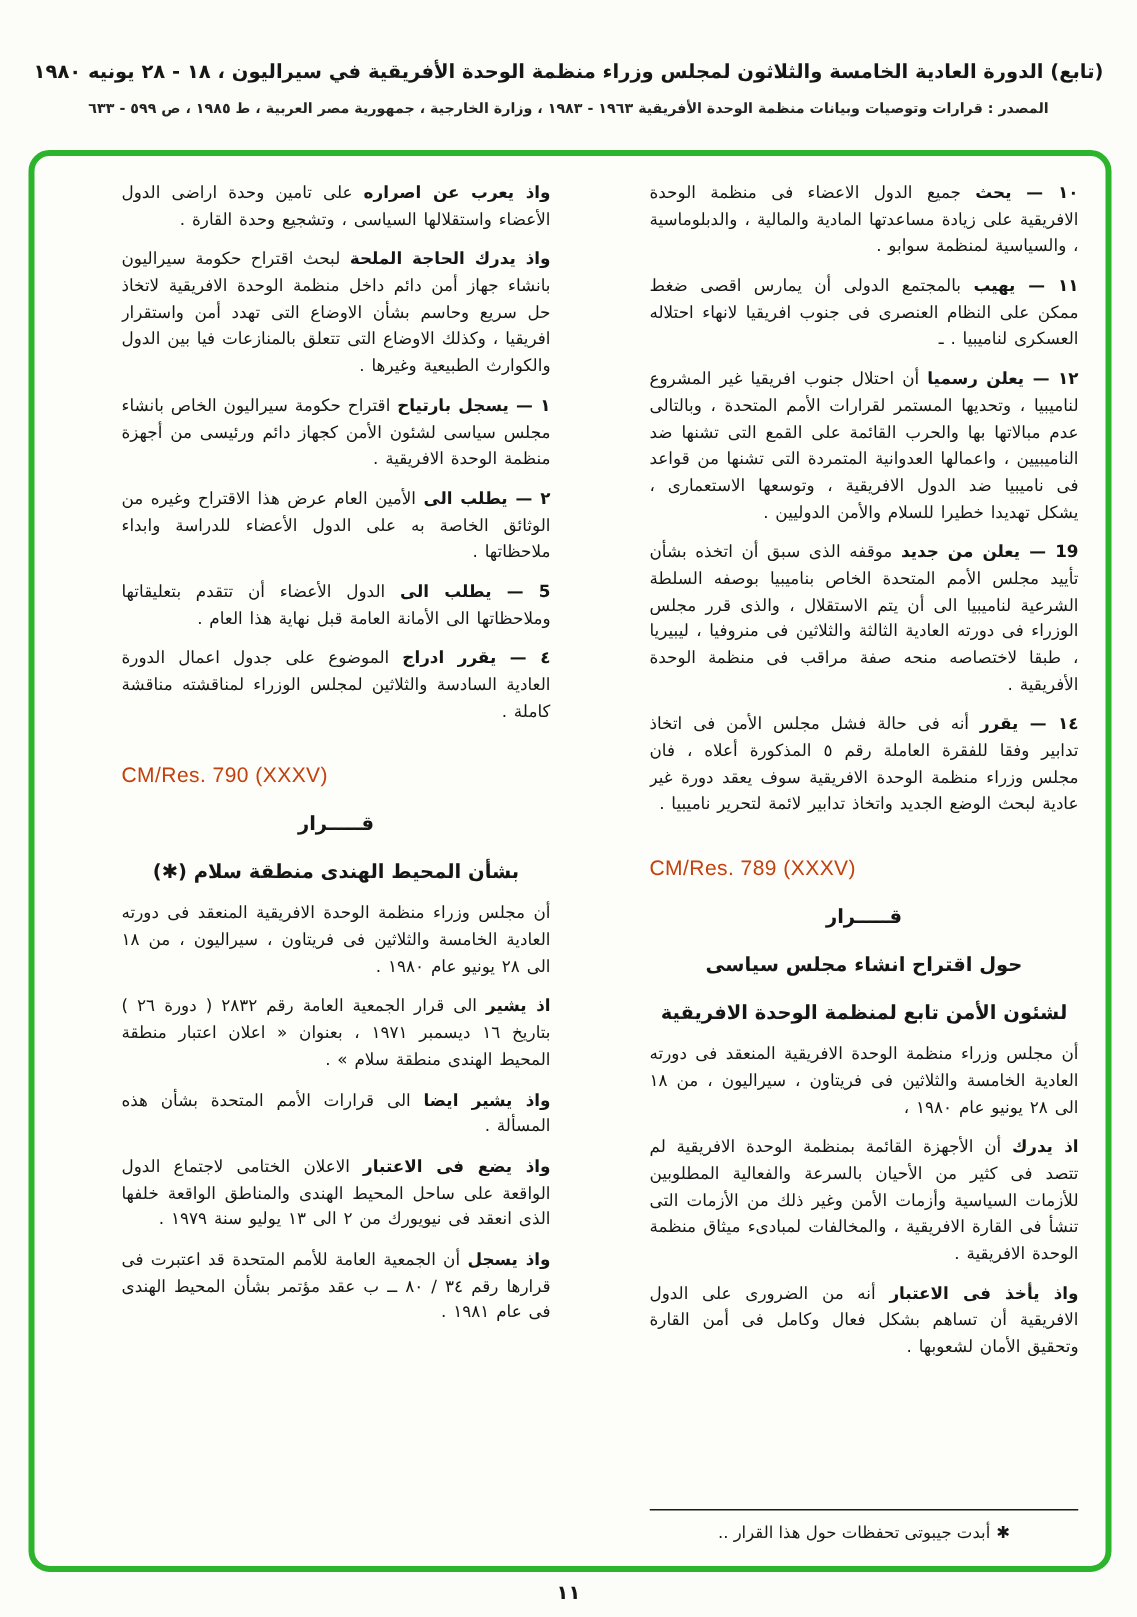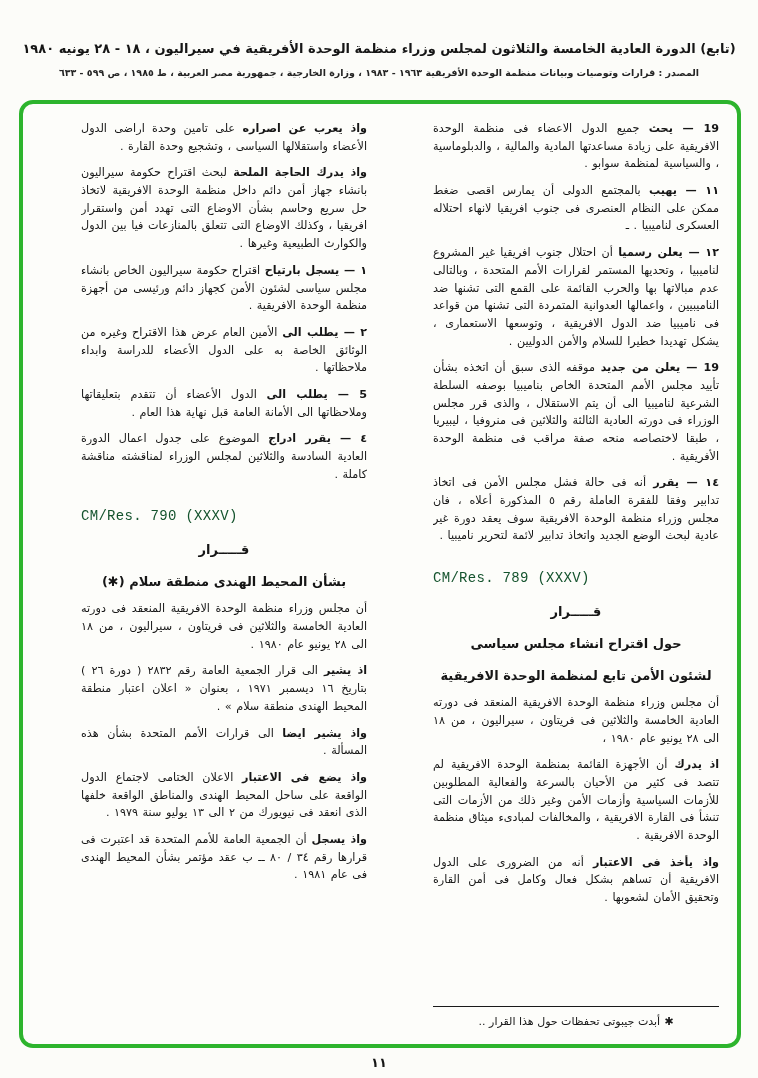--- a/index.html
+++ b/index.html
@@ -31,24 +31,24 @@
   }
   .para {
     font-size:11.2px; line-height:1.58;
     text-align:justify; text-align-last:right;
     margin-bottom:9px;
     word-spacing:1px;
   }
   .para b { font-weight:bold; }
   .ref {
     direction:ltr; text-align:left;
-    font-family:Liberation Mono, monospace;
+    font-family:Liberation Sans, sans-serif;
     font-size:14px; letter-spacing:0.3px;
     margin:16px 0 12px 0;
-    color:#14532d;
+    color:#c2410c;
   }
   .heading {
     direction:rtl; text-align:center;
     font-size:13px; font-weight:bold;
     margin:6px 0 11px 0;
   }
   .footnote {
     margin-top:auto;
     border-top:1.5px solid #1a1a1a;
     padding-top:7px;
@@ -67,21 +67,21 @@
 <body>
 
 <div class="header">
   <div class="header-line1">(تابع) الدورة العادية الخامسة والثلاثون لمجلس وزراء منظمة الوحدة الأفريقية في سيراليون ، ١٨ - ٢٨ يونيه ١٩٨٠</div>
   <div class="header-line2">المصدر : قرارات وتوصيات وبيانات منظمة الوحدة الأفريقية ١٩٦٣ - ١٩٨٣ ، وزارة الخارجية ، جمهورية مصر العربية ، ط ١٩٨٥ ، ص ٥٩٩ - ٦٣٣</div>
 </div>
 
 <div class="frame">
   <div class="columns">
     <div class="col" id="col-right">
-        <p class="para"><b>19 — يحث</b> جميع الدول الاعضاء فى منظمة الوحدة الافريقية على زيادة مساعدتها المادية والمالية ، والدبلوماسية ، والسياسية لمنظمة سوابو .</p>
+        <p class="para"><b>١٠ — يحث</b> جميع الدول الاعضاء فى منظمة الوحدة الافريقية على زيادة مساعدتها المادية والمالية ، والدبلوماسية ، والسياسية لمنظمة سوابو .</p>
         <p class="para"><b>١١ — يهيب</b> بالمجتمع الدولى أن يمارس اقصى ضغط ممكن على النظام العنصرى فى جنوب افريقيا لانهاء احتلاله العسكرى لناميبيا . ـ</p>
         <p class="para"><b>١٢ — يعلن رسميا</b> أن احتلال جنوب افريقيا غير المشروع لناميبيا ، وتحديها المستمر لقرارات الأمم المتحدة ، وبالتالى عدم مبالاتها بها والحرب القائمة على القمع التى تشنها ضد الناميبيين ، واعمالها العدوانية المتمردة التى تشنها من قواعد فى ناميبيا ضد الدول الافريقية ، وتوسعها الاستعمارى ، يشكل تهديدا خطيرا للسلام والأمن الدوليين .</p>
         <p class="para"><b>19 — يعلن من جديد</b> موقفه الذى سبق أن اتخذه بشأن تأييد مجلس الأمم المتحدة الخاص بناميبيا بوصفه السلطة الشرعية لناميبيا الى أن يتم الاستقلال ، والذى قرر مجلس الوزراء فى دورته العادية الثالثة والثلاثين فى منروفيا ، ليبيريا ، طبقا لاختصاصه منحه صفة مراقب فى منظمة الوحدة الأفريقية .</p>
         <p class="para"><b>١٤ — يقرر</b> أنه فى حالة فشل مجلس الأمن فى اتخاذ تدابير وفقا للفقرة العاملة رقم ٥ المذكورة أعلاه ، فان مجلس وزراء منظمة الوحدة الافريقية سوف يعقد دورة غير عادية لبحث الوضع الجديد واتخاذ تدابير لائمة لتحرير ناميبيا .</p>
         <div class="ref">CM/Res. 789 (XXXV)</div>
         <div class="heading">قـــــرار</div>
         <div class="heading">حول اقتراح انشاء مجلس سياسى</div>
         <div class="heading">لشئون الأمن تابع لمنظمة الوحدة الافريقية</div>
         <p class="para">أن مجلس وزراء منظمة الوحدة الافريقية المنعقد فى دورته العادية الخامسة والثلاثين فى فريتاون ، سيراليون ، من ١٨ الى ٢٨ يونيو عام ١٩٨٠ ،</p>
         <p class="para"><b>اذ يدرك</b> أن الأجهزة القائمة بمنظمة الوحدة الافريقية لم تتصد فى كثير من الأحيان بالسرعة والفعالية المطلوبين للأزمات السياسية وأزمات الأمن وغير ذلك من الأزمات التى تنشأ فى القارة الافريقية ، والمخالفات لمبادىء ميثاق منظمة الوحدة الافريقية .</p>

